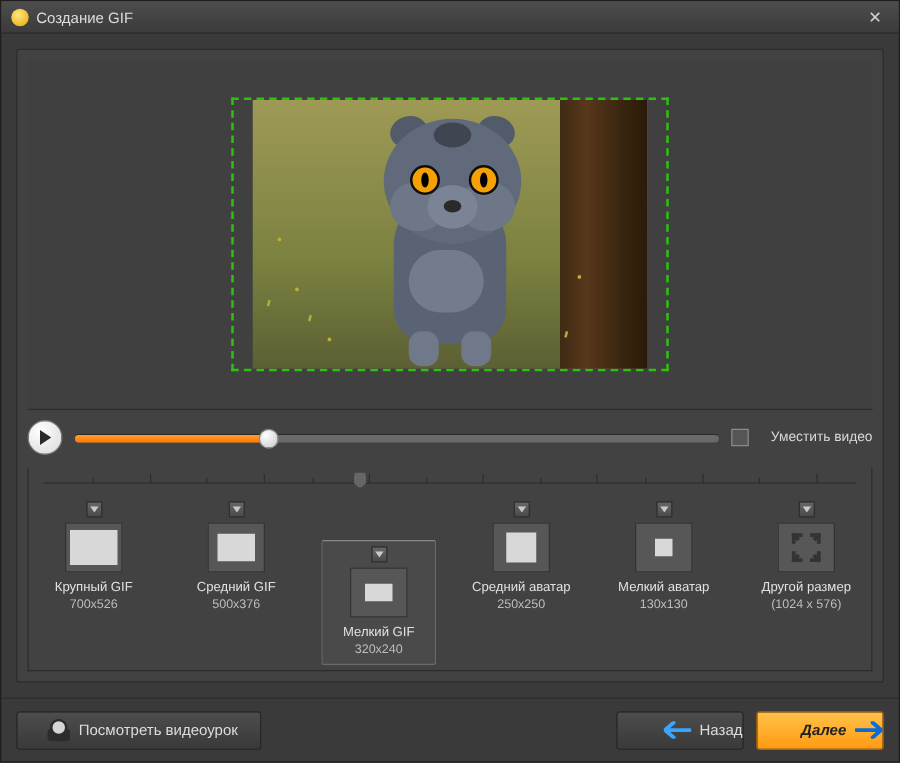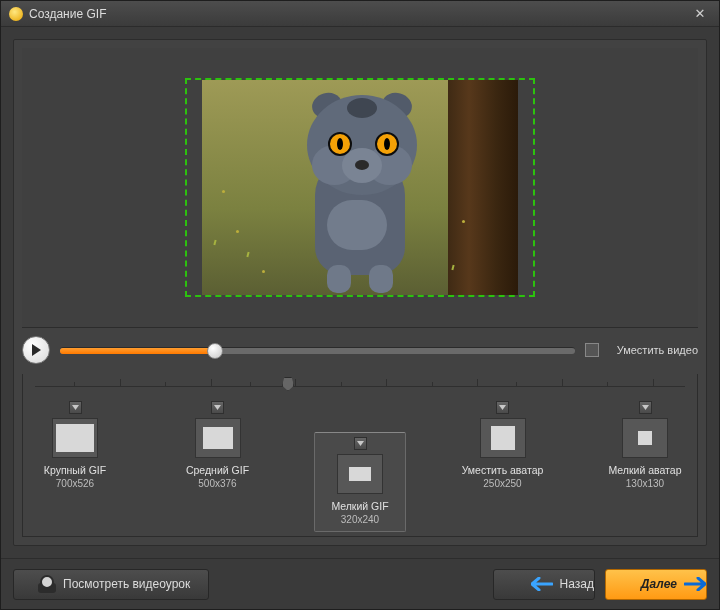--- a/index.html
+++ b/index.html
@@ -340,34 +340,49 @@
           </div>
           <div class="size-card">
             <div class="size-dd">
               <svg viewBox="0 0 7 5">
                 <polygon points="0,0 7,0 3.5,5" fill="#c8c8c8"></polygon>
               </svg>
             </div>
             <div class="thumb">
               <div class="inner-rect" style="width: 24px; height: 24px;"></div>
             </div>
-            <div class="sz-title">Уместить аватар</div>
+            <div class="sz-title">Средний аватар</div>
             <div class="sz-dim">250x250</div>
           </div>
           <div class="size-card">
             <div class="size-dd">
               <svg viewBox="0 0 7 5">
                 <polygon points="0,0 7,0 3.5,5" fill="#c8c8c8"></polygon>
               </svg>
             </div>
             <div class="thumb">
               <div class="inner-rect" style="width: 14px; height: 14px;"></div>
             </div>
             <div class="sz-title">Мелкий аватар</div>
             <div class="sz-dim">130x130</div>
+          </div>
+          <div class="size-card">
+            <div class="size-dd">
+              <svg viewBox="0 0 7 5">
+                <polygon points="0,0 7,0 3.5,5" fill="#c8c8c8"></polygon>
+              </svg>
+            </div>
+            <div class="thumb other">
+              <svg width="28" height="28" viewBox="0 0 28 28">
+                <path d="M4 11 V4 H11 M17 4 H24 V11 M24 17 V24 H17 M11 24 H4 V17" stroke="#333" stroke-width="3" fill="none"></path>
+                <path d="M8 8 L3 3 M20 8 L25 3 M20 20 L25 25 M8 20 L3 25" stroke="#333" stroke-width="3"></path>
+              </svg>
+            </div>
+            <div class="sz-title">Другой размер</div>
+            <div class="sz-dim">(1024 x 576)</div>
           </div>
         </div>
     </div>
 
   </div>
 
   <div class="footer">
     <div class="btn btn-dark btn-video">
       <span class="vidicon">
         <span class="base"></span>

